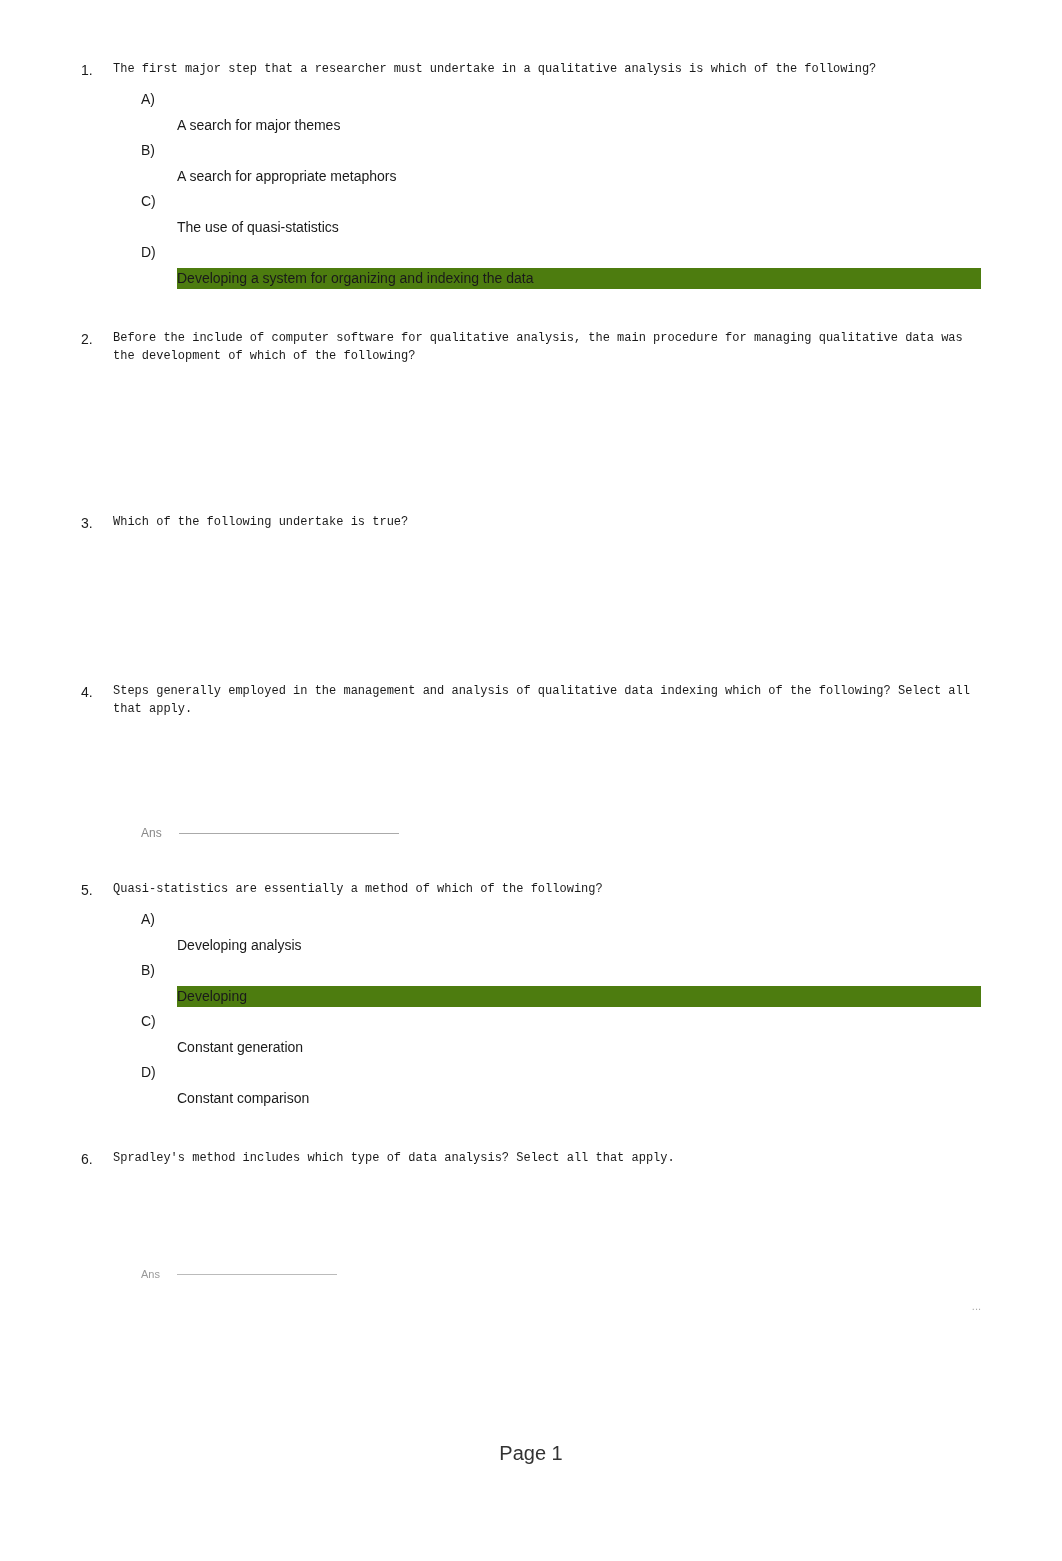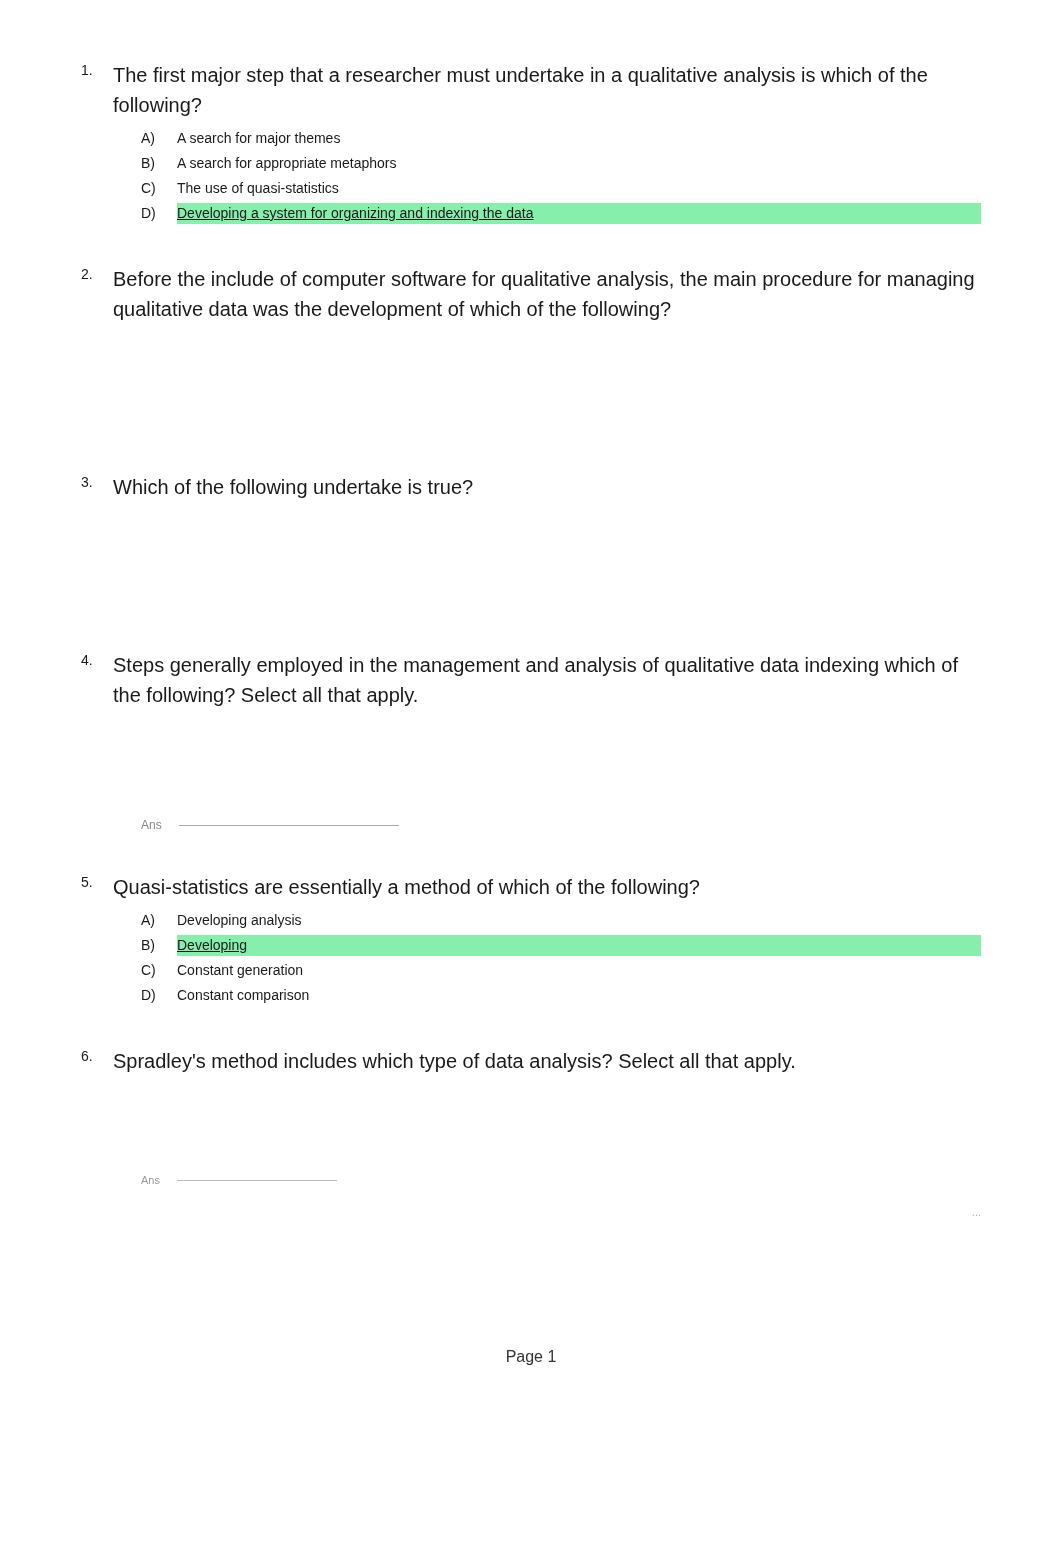--- a/index.html
+++ b/index.html
@@ -34,22 +34,23 @@
       line-height: 1.5;
     }
 
     .question-number {
       min-width: 24px;
       font-size: 14px;
     }
 
     .question-body {
       flex: 1;
-      font-size: 20px;
+      font-size: 12px;
       line-height: 1.5;
+      font-family: Liberation Mono, monospace;
     }
 
     .answer-list {
       margin-left: 60px;
       margin-top: 4px;
     }
 
     .answer-item {
       display: flex;
       gap: 12px;
@@ -57,25 +58,25 @@
       line-height: 1.5;
       font-size: 14px;
     }
 
     .answer-letter {
       min-width: 24px;
     }
 
     .answer-text {
       flex: 1;
+      margin-top: 26px;
     }
 
     .highlight-yellow {
-      background-color: #86efac;
-      text-decoration: underline;
+      background-color: #4d7c0f;
     }
 
     .spacer-area {
       height: 100px;
     }
 
     .answer-area-lines {
       margin-left: 60px;
       margin-top: 20px;
       margin-bottom: 10px;
@@ -97,21 +98,21 @@
     .line-dash {
       height: 1px;
       background-color: #aaa;
       flex: 1;
       max-width: 220px;
     }
 
     .page-footer {
       text-align: center;
       margin-top: 60px;
-      font-size: 16px;
+      font-size: 20px;
       color: #333;
     }
 
     .bottom-lines-area {
       margin-left: 60px;
       margin-top: 20px;
     }
 
     .bottom-line-row {
       display: flex;

